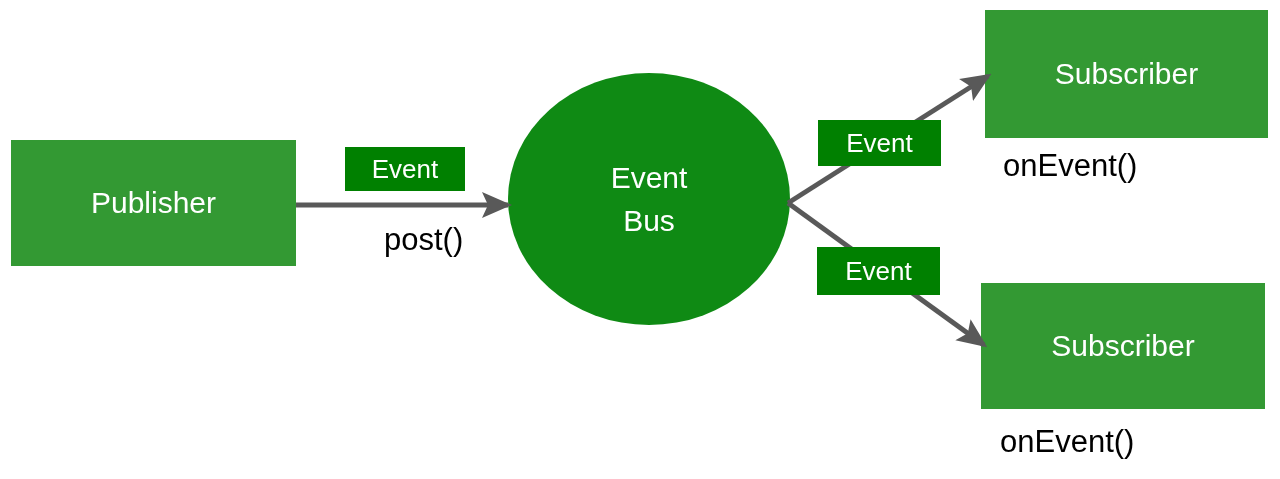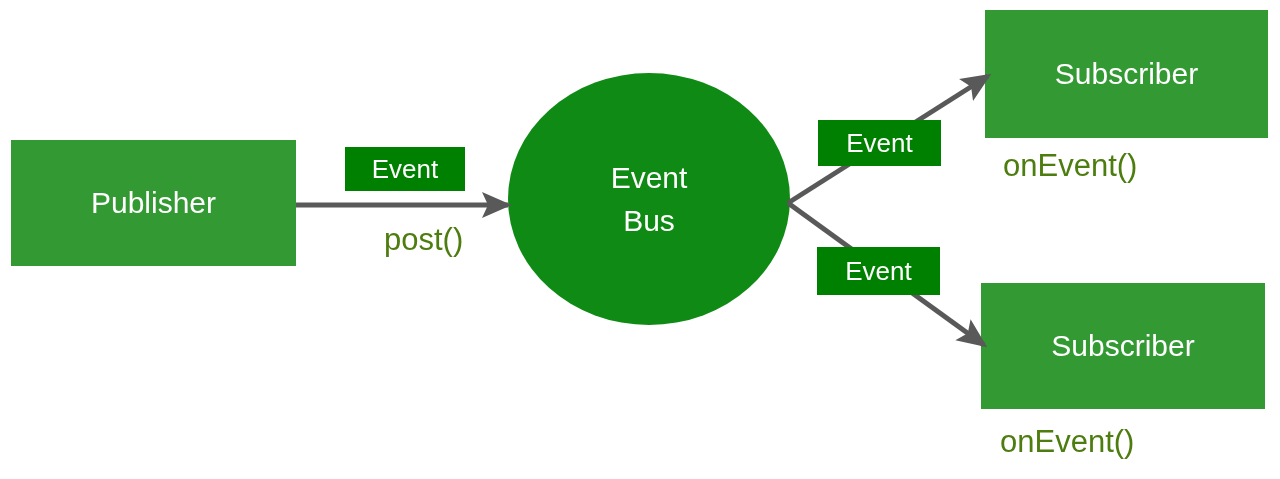--- a/index.html
+++ b/index.html
@@ -91,21 +91,21 @@
     height: 46px;
   }
   .evt-chip-3 {
     left: 817px;
     top: 247px;
     width: 123px;
     height: 48px;
   }
   .caption {
     position: absolute;
-    color: #4d7c0f;
+    color: #000000;
     font-size: 31px;
     white-space: nowrap;
   }
   .caption-post {
     left: 356px;
     top: 222px;
     margin-left: 28px;
   }
   .caption-onevent-top {
     left: 1003px;

